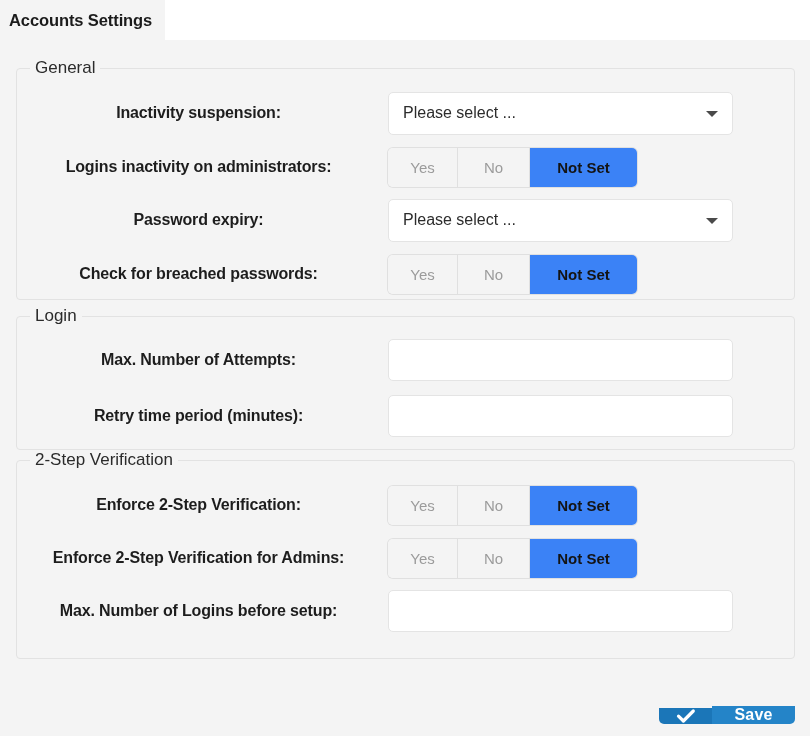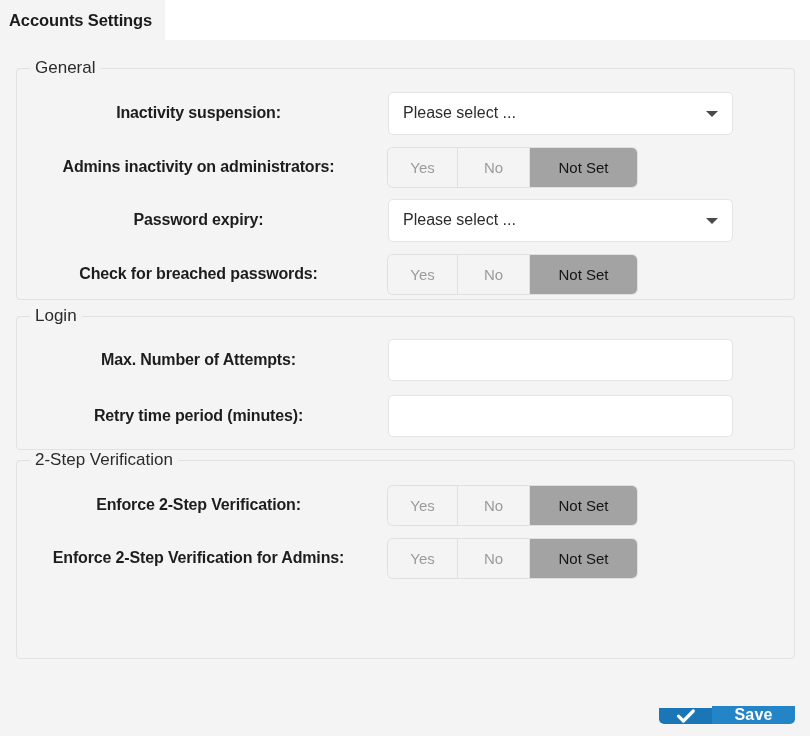--- a/index.html
+++ b/index.html
@@ -161,23 +161,23 @@
     border-right: 1px solid #e0e0e0;
     background: #f4f4f4;
     color: #9b9b9b;
     font-weight: normal;
   }
   .btngroup .opt:last-child { border-right: none; }
   .btngroup .opt.w-yes { width: 70px; }
   .btngroup .opt.w-no  { width: 72px; }
   .btngroup .opt.w-notset { width: 107px; }
   .btngroup .opt.selected {
-    background: #a3a3a3;
+    background: #3b82f6;
     color: #141414;
-    font-weight: normal;
+    font-weight: bold;
   }
 
   
   .save-btn {
     position: absolute;
     left: 659px;
     top: 681px;
     width: 136px;
     height: 43px;
     border-radius: 5px;
@@ -223,21 +223,21 @@
     <div class="row-label">Inactivity suspension:</div>
     <div class="row-control">
       <div class="select">
         <span>Please select ...</span>
         <span class="caret"></span>
       </div>
     </div>
   </div>
 
   <div class="row" style="top: 79px;">
-    <div class="row-label">Admins inactivity on administrators:</div>
+    <div class="row-label">Logins inactivity on administrators:</div>
     <div class="row-control">
       <div class="btngroup">
         <div class="opt w-yes">Yes</div>
         <div class="opt w-no">No</div>
         <div class="opt w-notset selected">Not Set</div>
       </div>
     </div>
   </div>
 
   <div class="row" style="top: 132px;">
@@ -298,20 +298,26 @@
     <div class="row-label">Enforce 2-Step Verification for Admins:</div>
     <div class="row-control">
       <div class="btngroup">
         <div class="opt w-yes">Yes</div>
         <div class="opt w-no">No</div>
         <div class="opt w-notset selected">Not Set</div>
       </div>
     </div>
   </div>
 
+  <div class="row" style="top: 131px;">
+    <div class="row-label">Max. Number of Logins before setup:</div>
+    <div class="row-control">
+      <input class="textinput" type="text" value="" style="">
+    </div>
+  </div>
 </div>
 
 <div class="save-btn">
   <div class="icon-part">
     <svg class="check-svg" width="20" height="16" viewBox="0 0 20 16" aria-hidden="true">
       <path d="M2.5 8.2 L7.4 13.0 L17.3 3.0" fill="none" stroke="#ffffff" stroke-width="3.2" stroke-linecap="round" stroke-linejoin="round"></path>
     </svg>
   </div>
   <div class="label-part">Save</div>
 </div>

